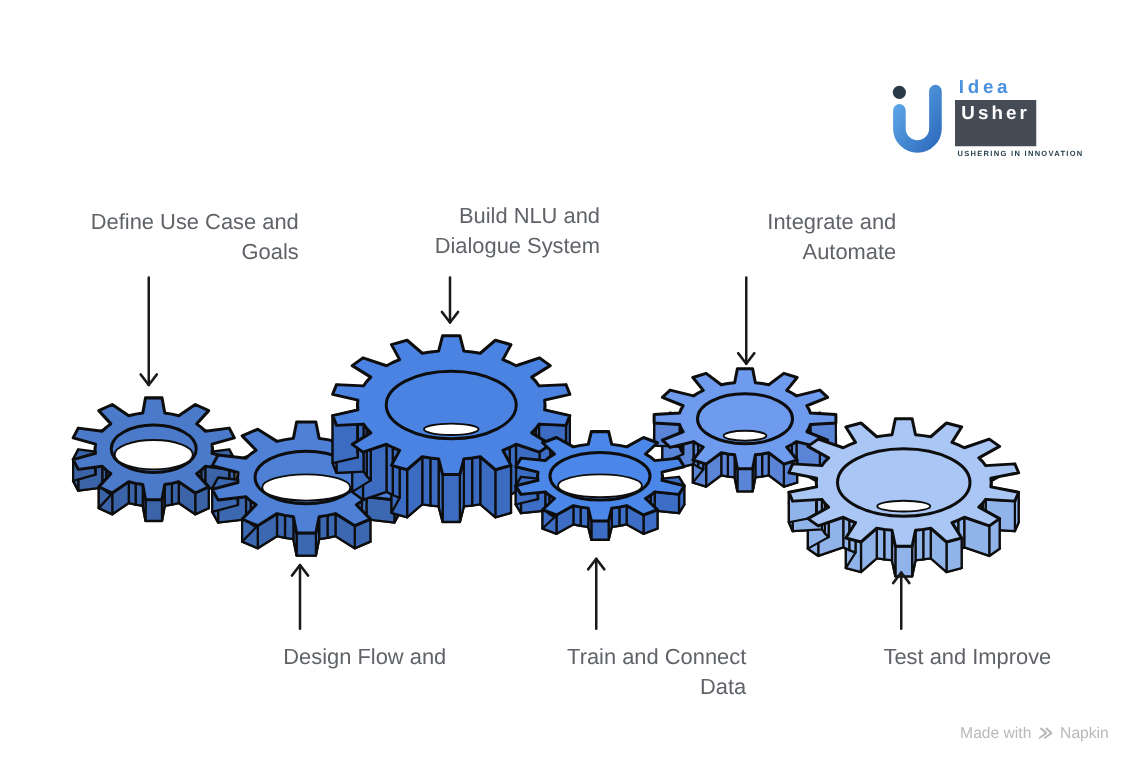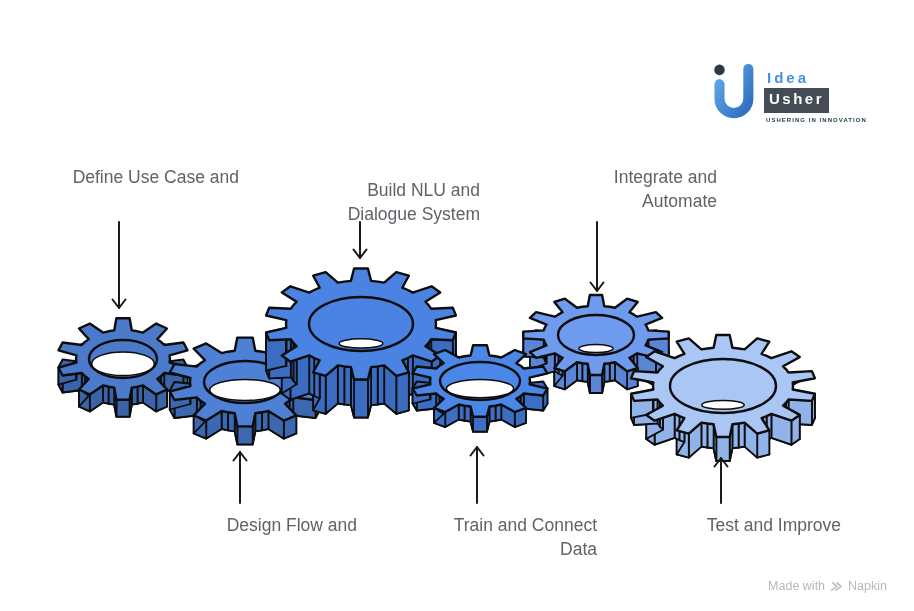--- a/index.html
+++ b/index.html
@@ -7,36 +7,36 @@
     width:914px;height:611px;position:relative;overflow:hidden;
     background:#ffffff;font-family:"Liberation Sans",sans-serif;
   }
   #scene{position:absolute;left:0;top:0;}
   .step-label{
     position:absolute;width:240px;text-align:right;
     color:#5f6368;font-size:17.5px;line-height:24px;font-weight:400;
   }
   .step-label span{display:block;}
   .sl-1{left:-1px;top:165px}
-  .sl-2{left:240px;top:178px}
+  .sl-2{left:240px;top:160px}
   .sl-3{left:477px;top:165px}
   .sl-4{left:117px;top:513px}
   .sl-5{left:357px;top:513px}
   .sl-6{left:601px;top:513px}
 
   
   #logo{position:absolute;left:707px;top:61px;display:flex;gap:7px;align-items:flex-end;}
   .logo-right{display:flex;flex-direction:column;align-items:flex-start;}
   .logo-idea{
     color:#4a90dc;font-weight:bold;font-size:15px;letter-spacing:3px;
     line-height:17px;padding-left:3px;
   }
   .logo-usher{
     background:#454c55;color:#ffffff;font-weight:bold;font-size:15px;
-    letter-spacing:2.5px;line-height:17px;padding:2px 5px 6px 5px;margin-top:2px;
+    letter-spacing:2.5px;line-height:17px;padding:2px 5px 18px 5px;margin-top:2px;
   }
   .logo-tag{
     font-size:6px;font-weight:bold;color:#27404f;letter-spacing:1.05px;
     margin-top:4px;white-space:nowrap;padding-left:2px;
   }
 
   
   #watermark{
     position:absolute;right:27px;bottom:18px;color:#b9b9b9;font-size:12.5px;
     display:flex;align-items:center;gap:5px;margin-left:16px;
@@ -284,20 +284,21 @@
       <path d="M470.5 455.5 L477 447 L483.5 455.5" fill="none" stroke="#1a1a1a" stroke-width="2" stroke-linecap="round" stroke-linejoin="round"></path>
     </g>
     <g>
       <path d="M721 503 L721 458" fill="none" stroke="#1a1a1a" stroke-width="2" stroke-linecap="round"></path>
       <path d="M714.5 466.5 L721 458 L727.5 466.5" fill="none" stroke="#1a1a1a" stroke-width="2" stroke-linecap="round" stroke-linejoin="round"></path>
     </g>
   </svg>
 
 <div class="step-label sl-1">
   <span>Define Use Case and</span>
+  <span>Goals</span>
 </div>
 <div class="step-label sl-2">
   <span>Build NLU and</span>
   <span>Dialogue System</span>
 </div>
 <div class="step-label sl-3">
   <span>Integrate and</span>
   <span>Automate</span>
 </div>
 <div class="step-label sl-4">

